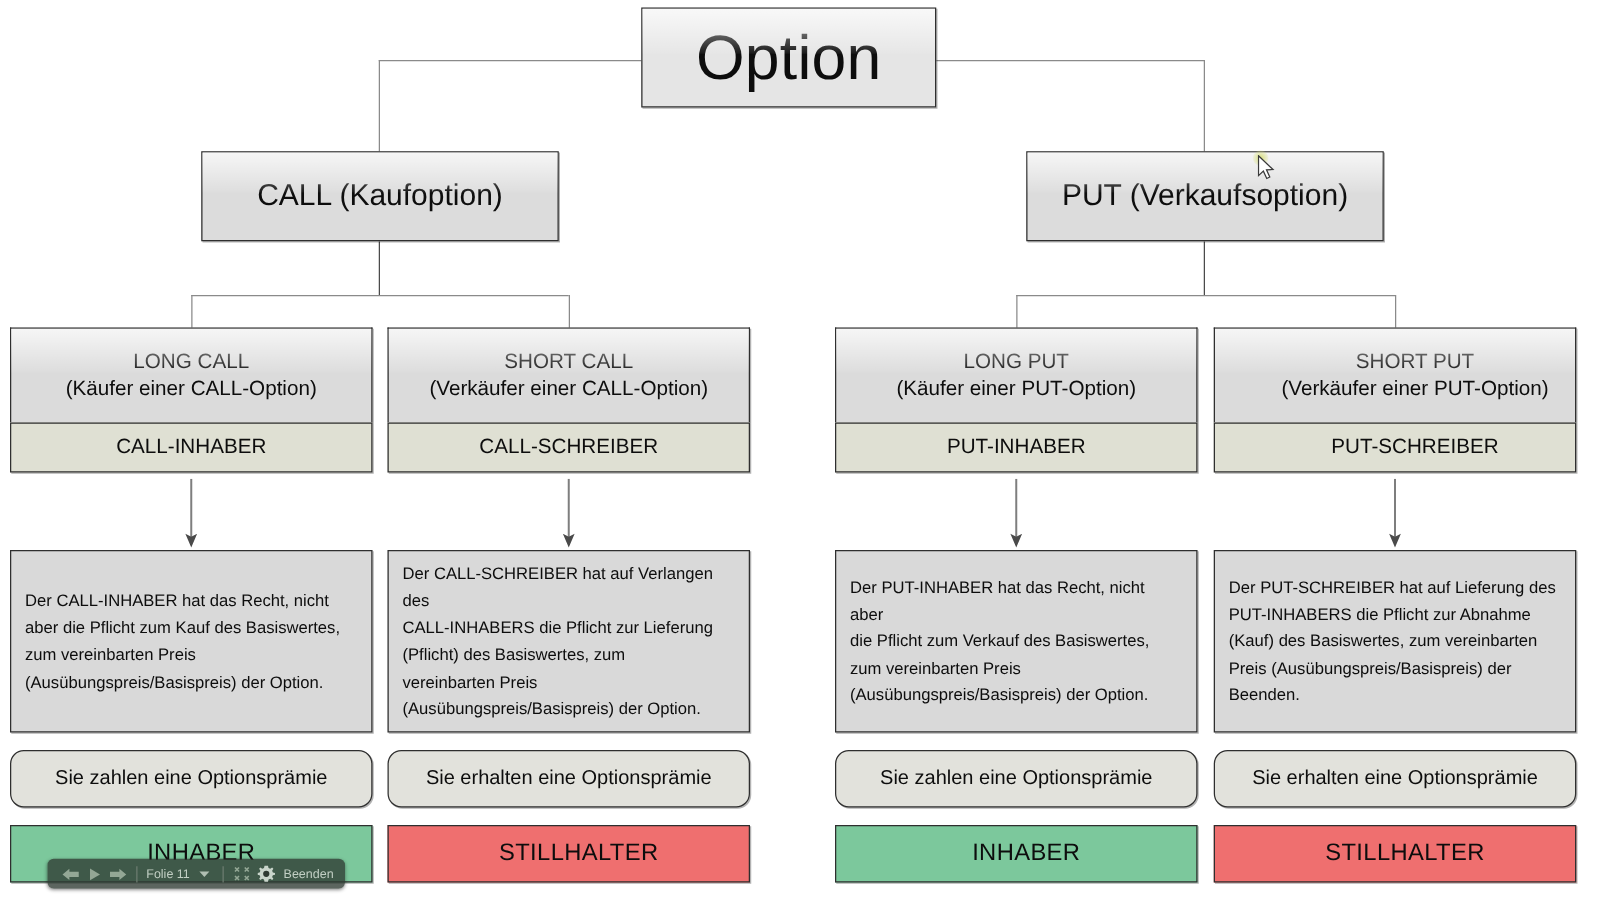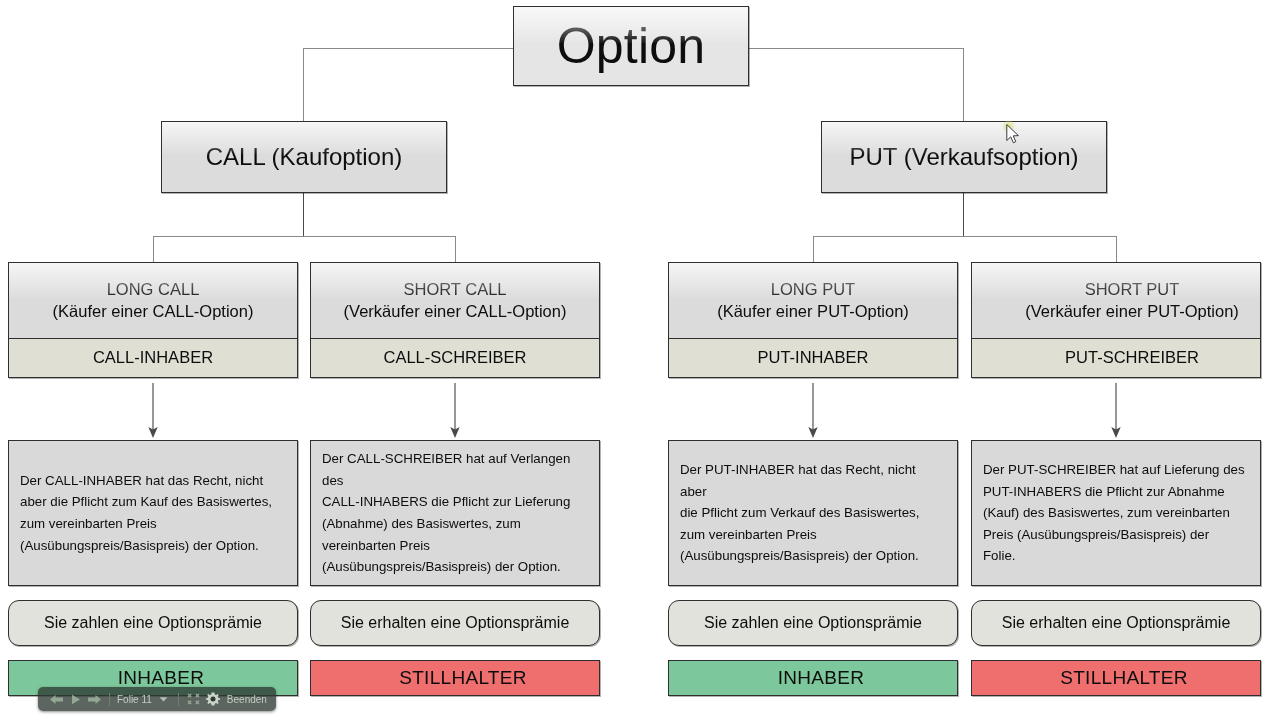--- a/index.html
+++ b/index.html
@@ -81,21 +81,21 @@
   }
 
   .premium {
     width: 290px; height: 46px;
     font-size: 16px;
     background: #e2e2dc;
     border-radius: 11px;
   }
 
   .role {
-    width: 290px; height: 36px;
+    width: 290px; height: 46px;
     font-size: 19px;
     letter-spacing: .3px;
     padding-left: 16px;
   }
   .role.inhaber     { background: #7cc89c; }
   .role.stillhalter { background: #ef6f6f; }
 
   
   .ln {
     position: absolute;
@@ -220,21 +220,21 @@
 
   <div class="node sheen lvl3-head" style="left:310px; top:262px;text-align:right;">
     <span class="l1">SHORT CALL</span>
     <span class="l2">(Verkäufer einer CALL-Option)</span>
   </div>
   <div class="node lvl3-band" style="left:310px; top:338px;">CALL-SCHREIBER</div>
   <div class="node desc" style="left:310px; top:440px;">
     <span>
         <div>Der CALL-SCHREIBER  hat auf Verlangen des</div>
         <div>CALL-INHABERS die Pflicht zur Lieferung</div>
-        <div>(Abnahme) des Basiswertes,  zum</div>
+        <div>(Pflicht) des Basiswertes,  zum</div>
         <div>vereinbarten Preis</div>
         <div>(Ausübungspreis/Basispreis)  der Option.</div>
       </span>
   </div>
   <div class="node premium" style="left:310px; top:600px;">Sie erhalten eine Optionsprämie</div>
   <div class="node role stillhalter" style="left:310px; top:660px;">STILLHALTER</div>
 
   <div class="node sheen lvl3-head" style="left:668px; top:262px;">
     <span class="l1">LONG PUT</span>
     <span class="l2">(Käufer einer PUT-Option)</span>
@@ -255,21 +255,21 @@
     <span class="l1">SHORT PUT</span>
     <span class="l2">(Verkäufer einer PUT-Option)</span>
   </div>
   <div class="node lvl3-band" style="left:971px; top:338px;padding-left:32px;">PUT-SCHREIBER</div>
   <div class="node desc" style="left:971px; top:440px;">
     <span>
         <div>Der PUT-SCHREIBER  hat auf Lieferung des</div>
         <div>PUT-INHABERS die Pflicht zur Abnahme</div>
         <div>(Kauf) des Basiswertes,  zum vereinbarten</div>
         <div>Preis (Ausübungspreis/Basispreis)  der</div>
-        <div>Folie.</div>
+        <div>Beenden.</div>
       </span>
   </div>
   <div class="node premium" style="left:971px; top:600px;">Sie erhalten eine Optionsprämie</div>
   <div class="node role stillhalter" style="left:971px; top:660px;">STILLHALTER</div>
 
   <div id="pres-toolbar">
     <div class="tb-btn">
       <svg width="15" height="11" viewBox="0 0 15 11">
           <path d="M6.5 1 L1 5.5 L6.5 10 L6.5 7.6 L14 7.6 L14 3.4 L6.5 3.4 Z" fill="#93a795"></path>
         </svg>

